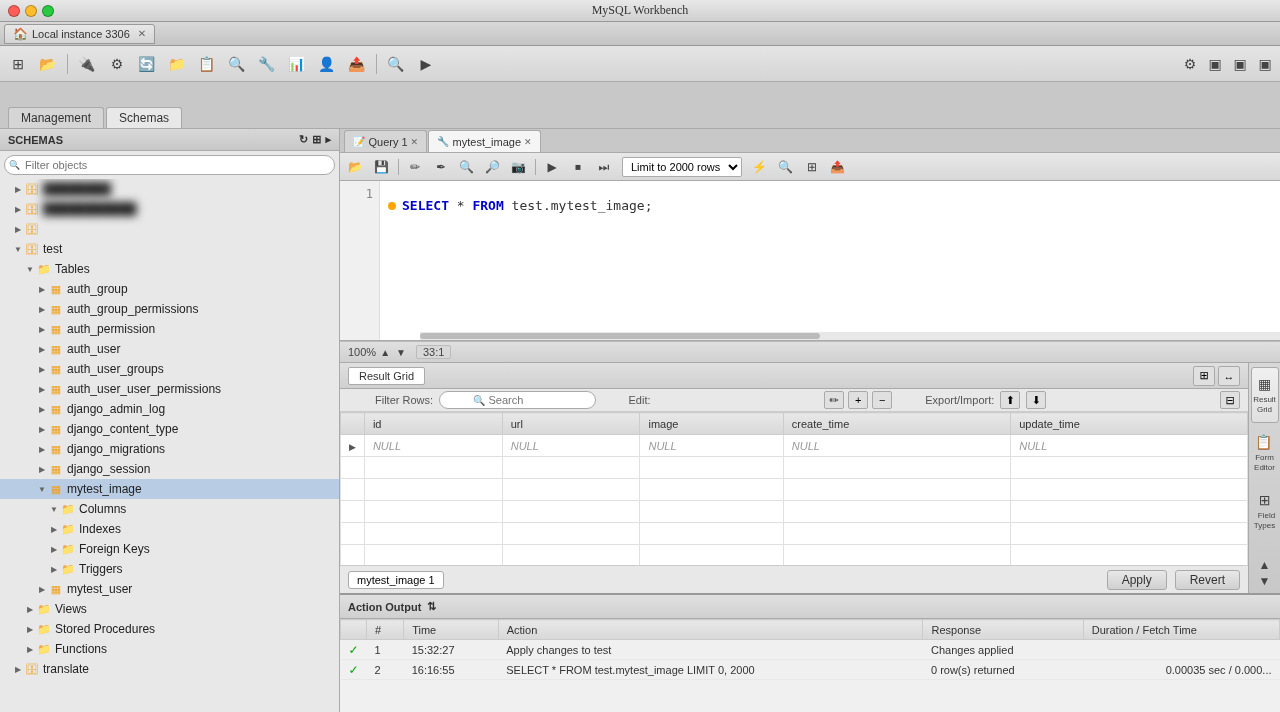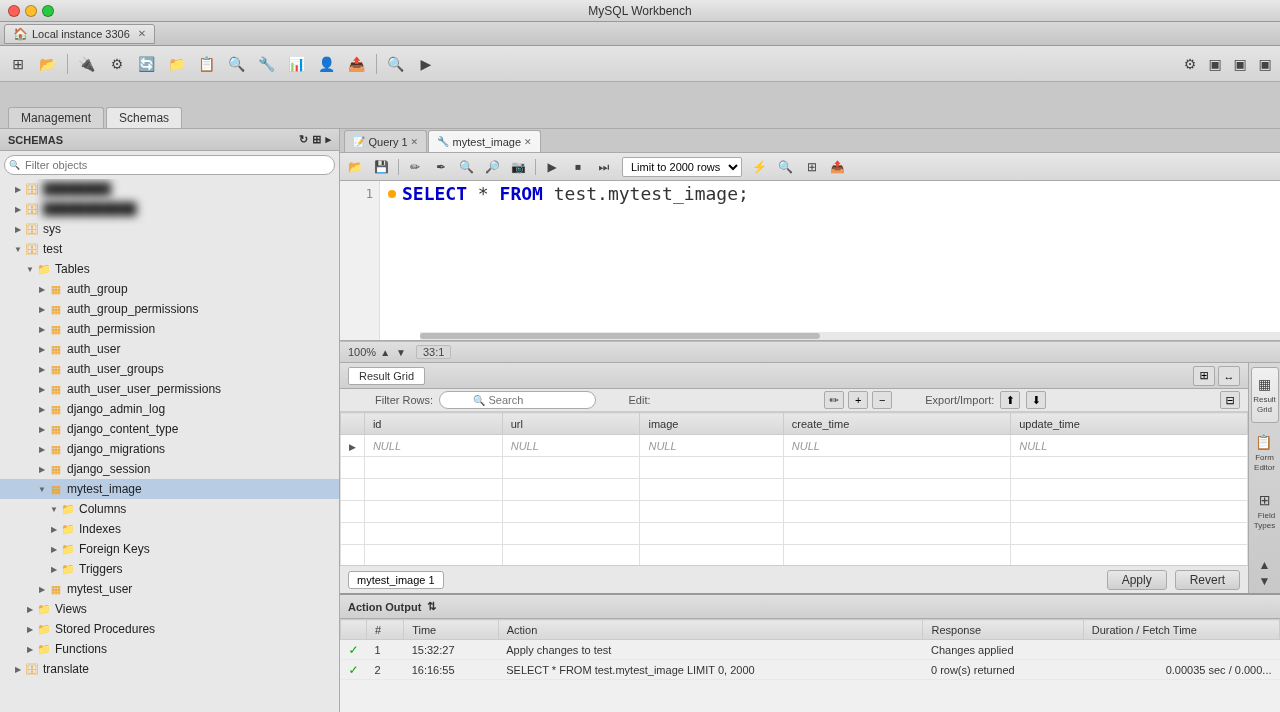--- a/index.html
+++ b/index.html
@@ -7,20 +7,21 @@
 
     
     .title-bar {
       height: 22px;
       background: linear-gradient(to bottom, #e8e8e8, #d0d0d0);
       display: flex;
       align-items: center;
       justify-content: center;
       border-bottom: 1px solid #999;
       position: relative;
+      font-family: Liberation Serif, serif;
     }
     .title-bar-buttons {
       position: absolute;
       left: 8px;
       display: flex;
       gap: 5px;
     }
     .tb-btn {
       width: 12px; height: 12px;
       border-radius: 50%;
@@ -265,23 +266,23 @@
       padding: 4px 0;
       font-family: 'Monaco', 'Menlo', monospace;
       font-size: 12px;
       color: #888;
       text-align: right;
       padding-right: 6px;
     }
     .line-num { height: 18px; line-height: 18px; }
     .editor-content {
       flex: 1;
-      padding: 4px 8px;
+      padding: 16px 8px;
       font-family: 'Monaco', 'Menlo', monospace;
-      font-size: 18px;
+      font-size: 13px;
       color: #333;
       overflow: auto;
       position: relative;
     }
     .editor-line { height: 18px; line-height: 18px; display: flex; align-items: center; }
     .dot-indicator {
       width: 8px; height: 8px;
       border-radius: 50%;
       background: #ffa500;
       margin-right: 6px;
@@ -645,21 +646,20 @@
         <span class="tree-label" style="filter:blur(4px);">████████</span>
       </div>
       <div class="tree-item indent-1">
         <span class="tree-arrow">▶</span>
         <span class="tree-icon icon-db">🗄</span>
         <span class="tree-label" style="filter:blur(4px);">███████████</span>
       </div>
       <div class="tree-item indent-1">
         <span class="tree-arrow">▶</span>
         <span class="tree-icon icon-db">🗄</span>
-        <span class="tree-label">sys</span>
       </div>
       <div class="tree-item indent-1">
         <span class="tree-arrow">▼</span>
         <span class="tree-icon icon-db">🗄</span>
         <span class="tree-label">test</span>
       </div>
       <div class="tree-item indent-2">
         <span class="tree-arrow">▼</span>
         <span class="tree-icon icon-folder">📁</span>
         <span class="tree-label">Tables</span>

